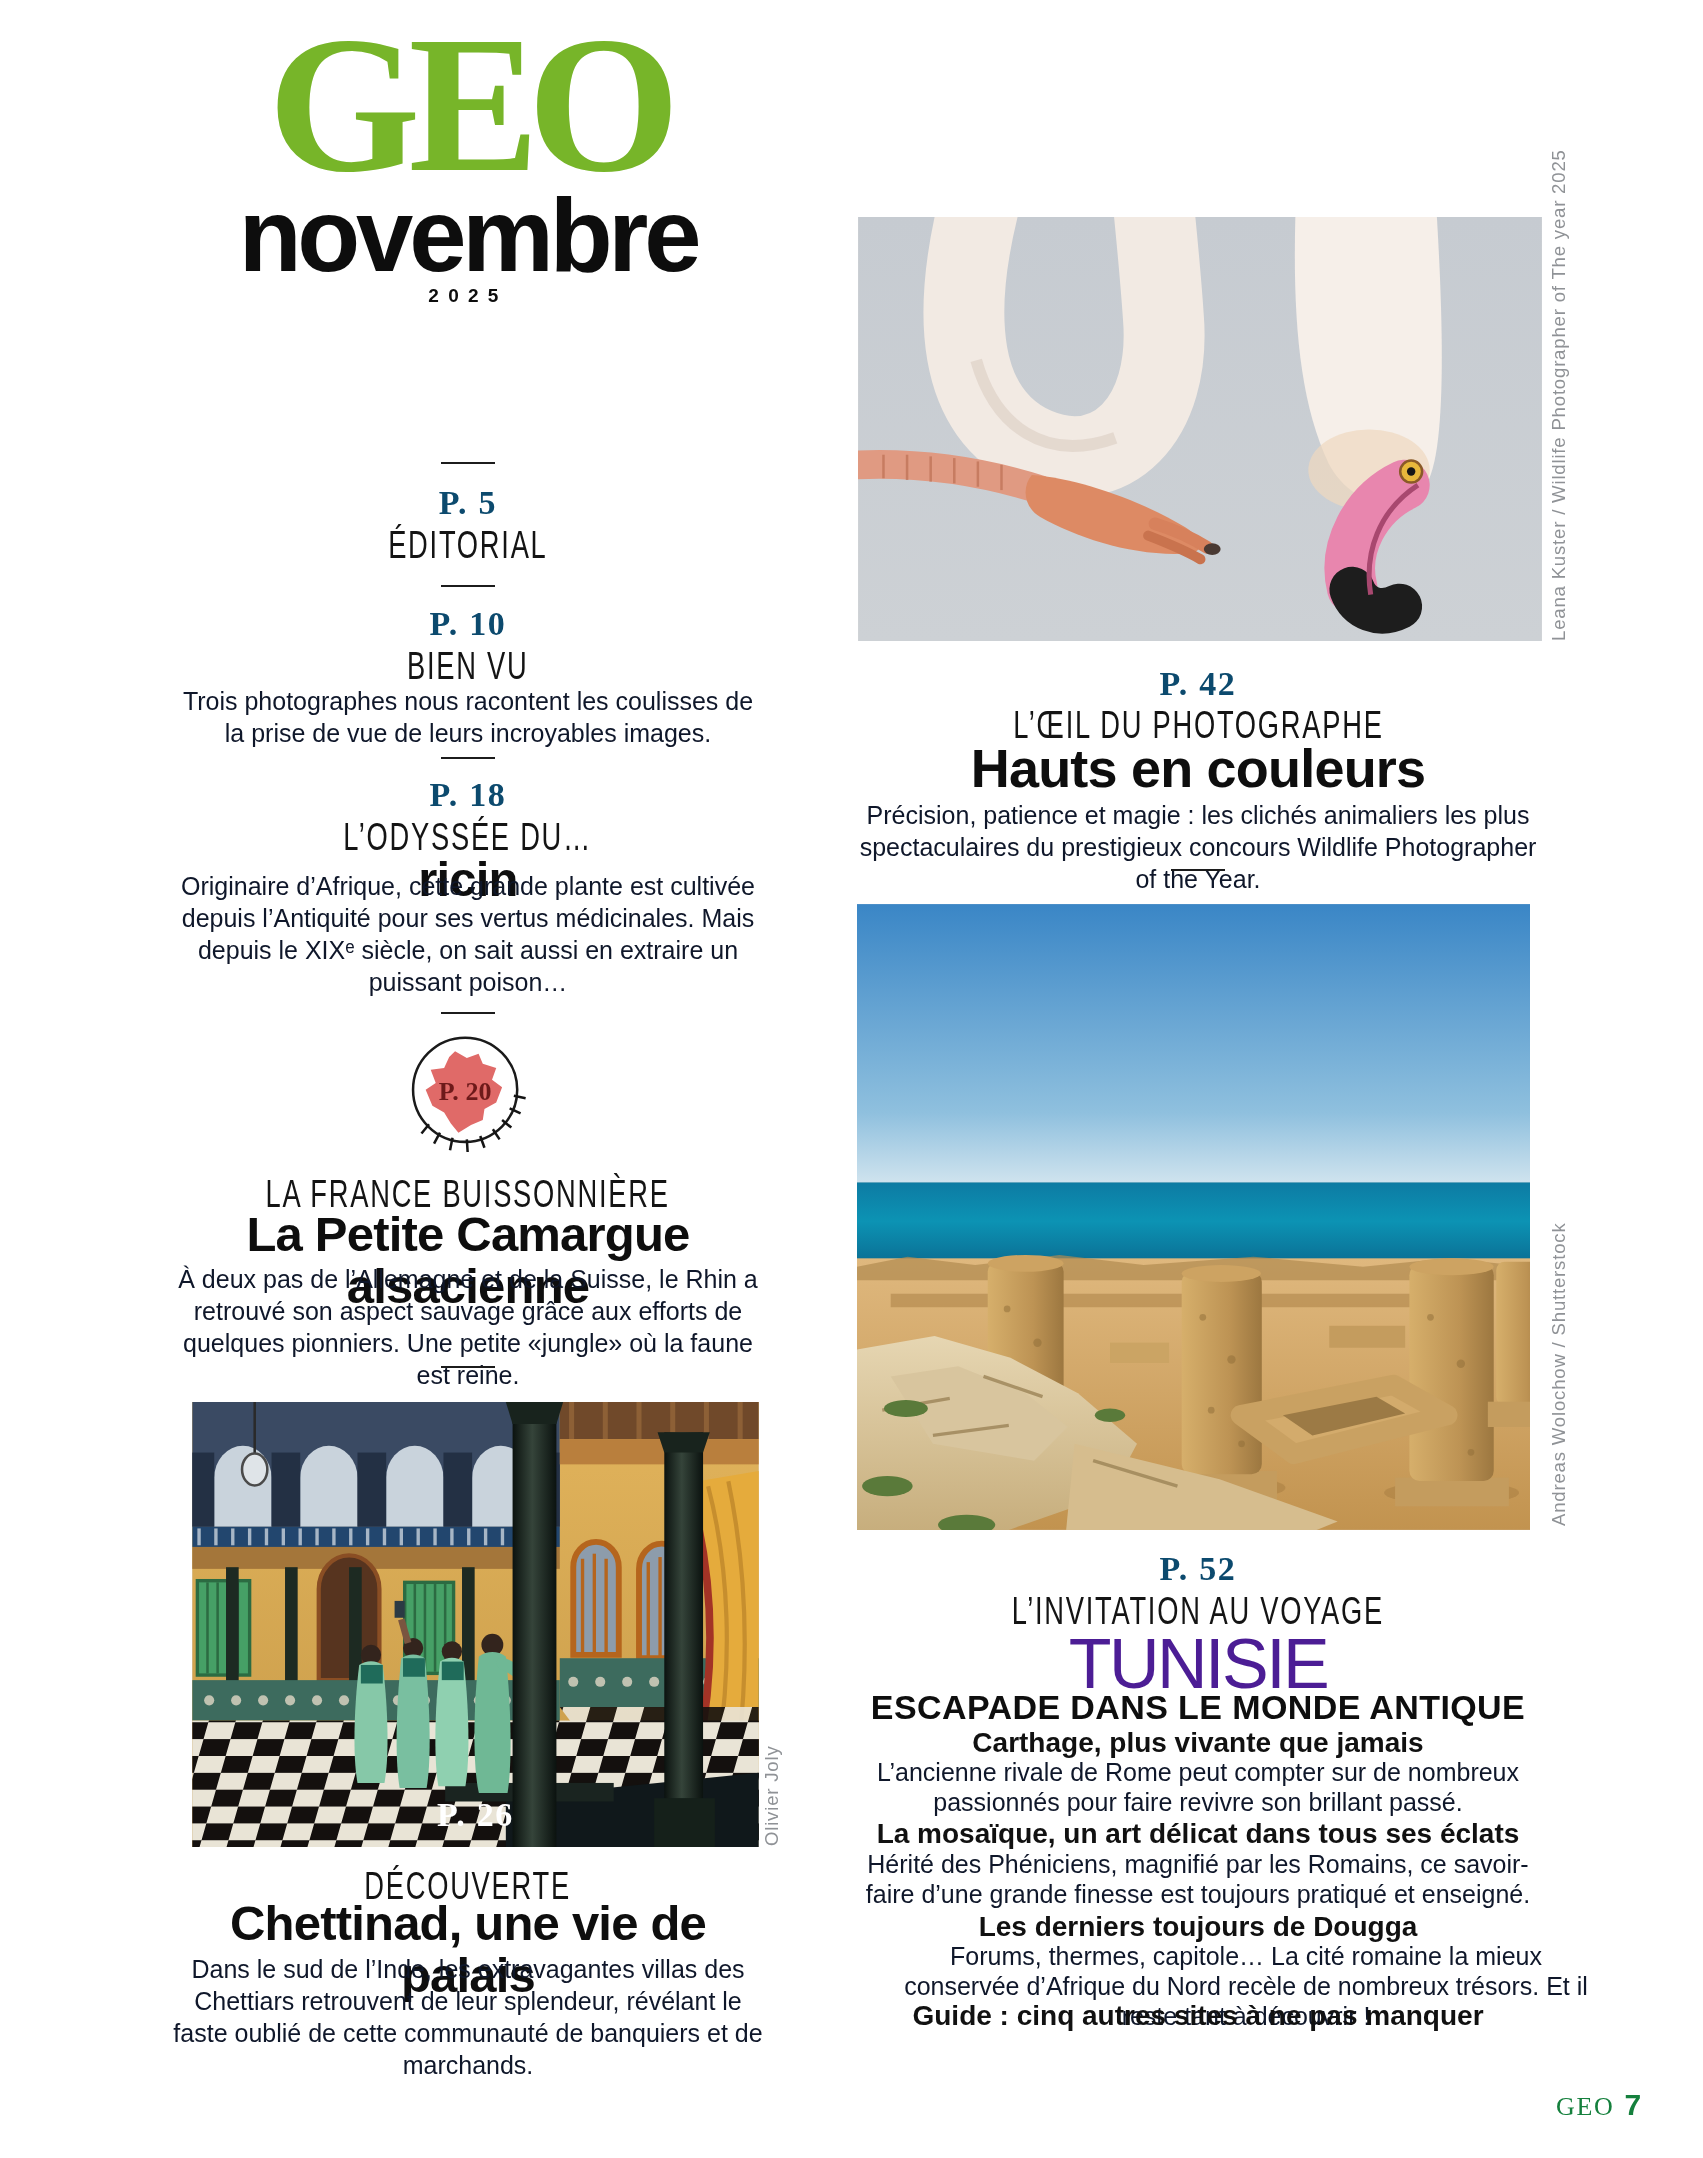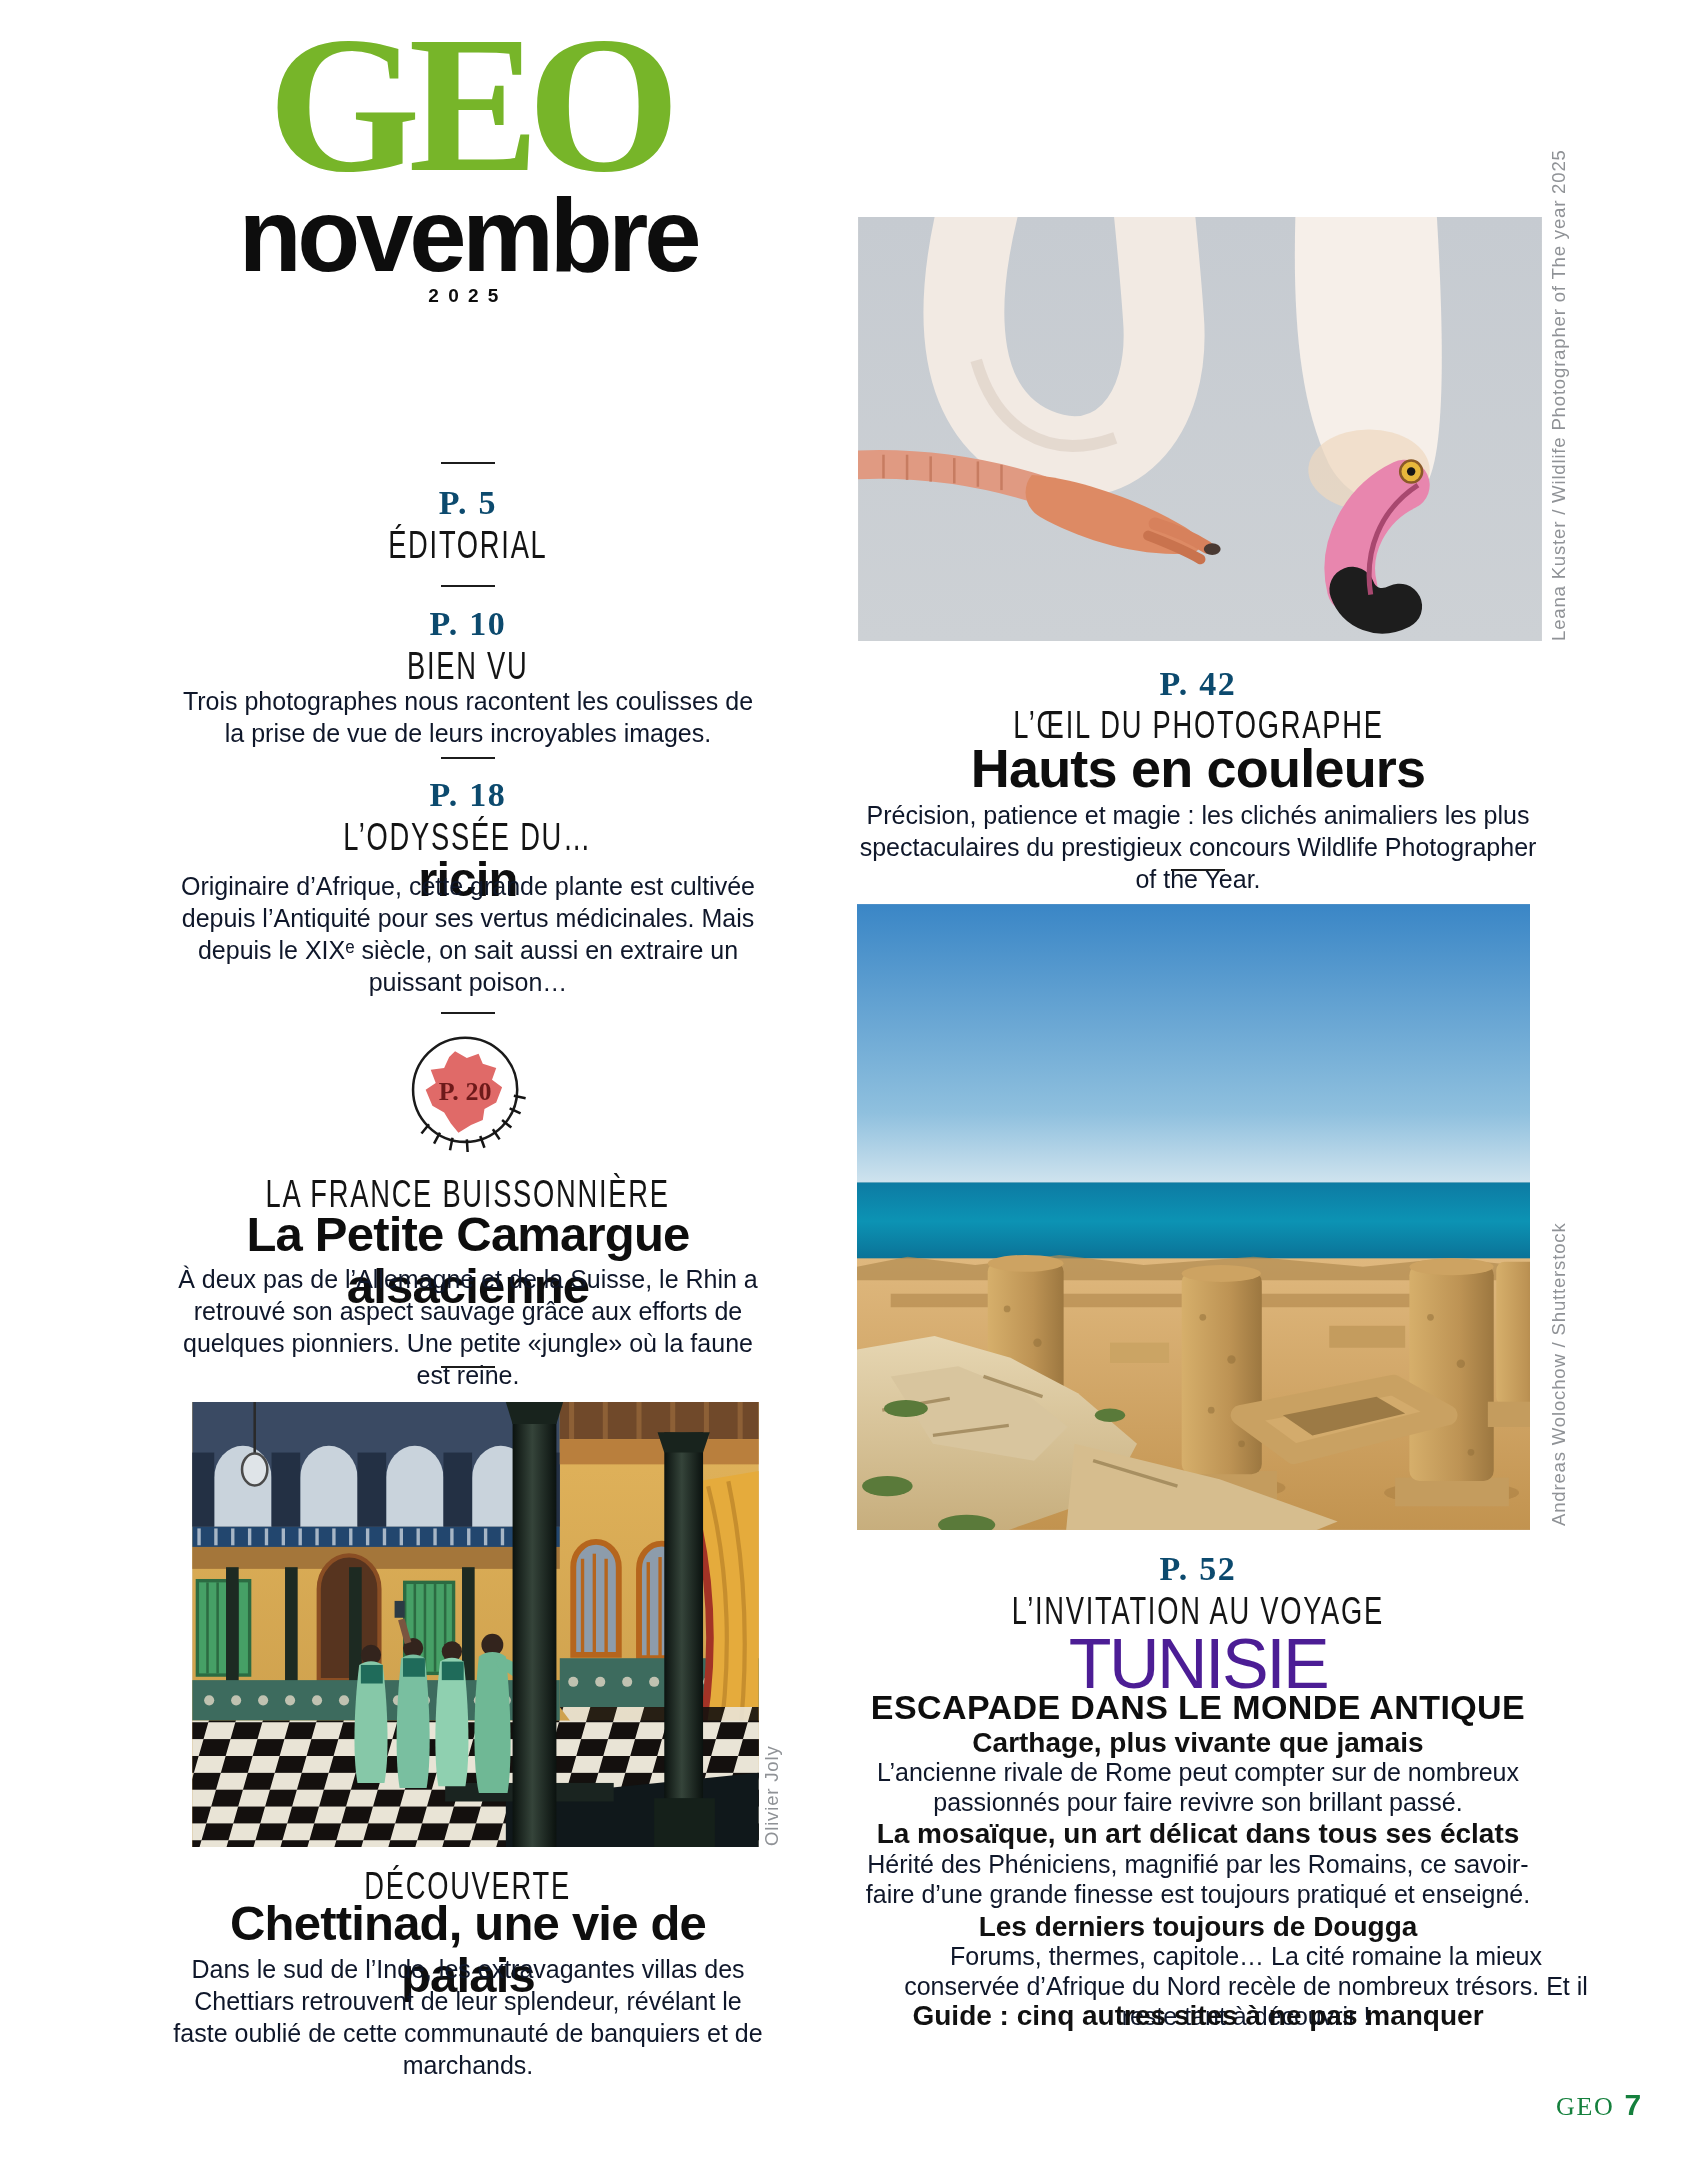--- a/index.html
+++ b/index.html
@@ -273,20 +273,21 @@
           <path d="M 368,310 C 386,318 398,330 404,344" stroke="#6fb895" stroke-width="14" fill="none" stroke-linecap="round"></path>
         </g>
     </g>
 
     <rect x="380" y="0" width="52" height="528" fill="url(#blkcol)"></rect>
     <path d="M 372,0 L 440,0 L 432,26 L 380,26 Z" fill="#18231d"></path>
     <rect x="560" y="36" width="46" height="446" fill="url(#blkcol)"></rect>
     <rect x="548" y="470" width="72" height="58" fill="#15201a"></rect>
     <path d="M 552,36 L 614,36 L 606,60 L 560,60 Z" fill="#18231d"></path>
   </svg>
+  <div class="overlayP">P. 26</div>
 </div>
 <div class="abs credit" style="left:761px;top:1628px;height:218px;">Olivier Joly</div>
 
 <div class="abs colL" style="top:1864px;"><span class="cat">DÉCOUVERTE</span></div>
 <div class="abs colL title t58" style="top:1897px;">Chettinad, une vie de palais</div>
 <div class="abs colL body" style="top:1953px;">Dans le sud de l’Inde, les extravagantes villas des Chettiars retrouvent de leur splendeur, révélant le faste oublié de cette communauté de banquiers et de marchands.</div>
 
 <div class="abs photo" style="left:858px;top:217px;width:684px;height:424px;">
   <svg width="684" height="424" viewBox="0 0 811 503">
     <defs>

